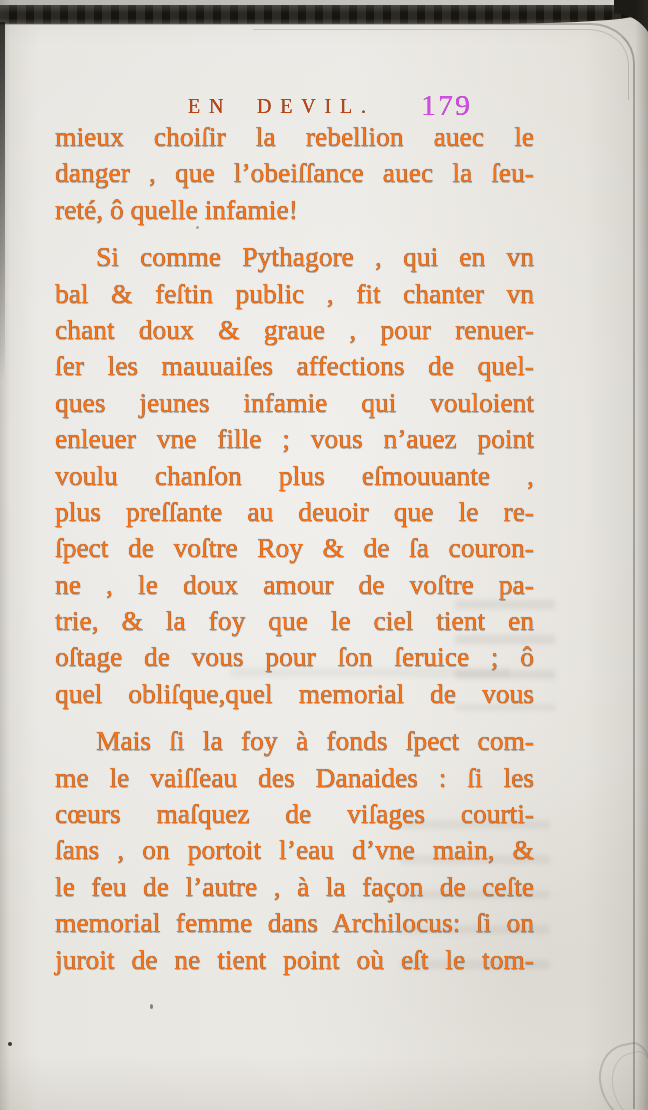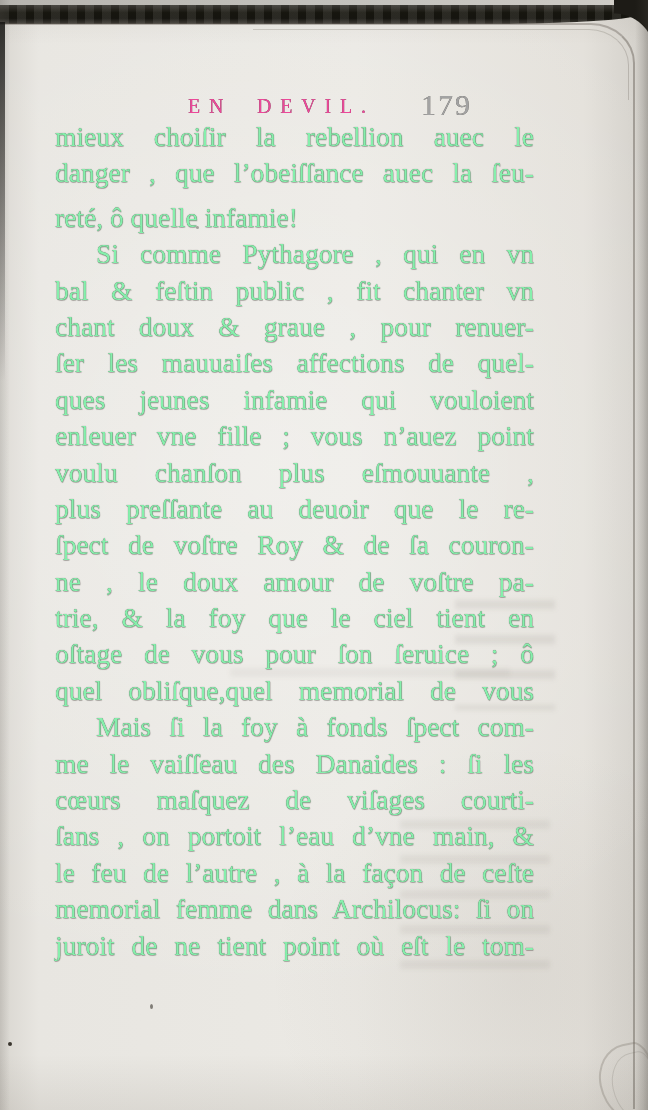--- a/index.html
+++ b/index.html
@@ -84,42 +84,42 @@
   .speck { position: absolute; background: #3a362f; border-radius: 50%; }
   #speck1 { left: 8px;  top: 1042px; width: 4px; height: 4px; }
   #speck2 { left: 150px; top: 1004px; width: 3px; height: 5px; opacity: .6; }
   #speck3 { left: 196px; top: 226px; width: 3px; height: 3px; opacity: .4; }
 
   
   #header { position: absolute; left: 0; top: 88px; width: 648px; height: 44px; }
   #running-title {
     position: absolute; left: 188px; top: 7px;
     font-size: 20px; letter-spacing: 0.44em; word-spacing: 0.55em;
-    color: #ec4899;
+    color: #c2410c;
     text-shadow: 0 0 0.6px rgba(45,40,34,0.85);
   }
   #page-number {
     position: absolute; left: 421px; top: 0;
-    font-size: 30px; letter-spacing: 2px; color: #a3a3a3;
+    font-size: 30px; letter-spacing: 2px; color: #d946ef;
     text-shadow: 0 0 0.6px rgba(45,40,34,0.85);
   }
 
   #textblock {
     position: absolute; left: 55px; top: 119px; width: 479px;
-    color: #86efac; font-size: 27.5px; line-height: 36.4px;
+    color: #f97316; font-size: 27.5px; line-height: 36.4px;
     text-shadow: 0 0 0.7px rgba(41,36,31,0.9), 0.4px 0.5px 0.7px rgba(41,36,31,0.30);
   }
   .line {
     height: 36.4px;
     text-align: justify;
     text-align-last: justify;
     white-space: nowrap;
   }
-  .line.indent { text-indent: 41px; }
-  .line.endline { text-align-last: left; white-space: normal; margin-top: 8px; }
+  .line.indent { text-indent: 41px; margin-top: 11px; }
+  .line.endline { text-align-last: left; white-space: normal; }
 </style>
 </head>
 <body>
 
 <div id="scan">
   <div id="paper"></div>
 
   <div id="top-strip"></div>
   <div id="top-band"></div>
   <div id="corner-dark"></div>

